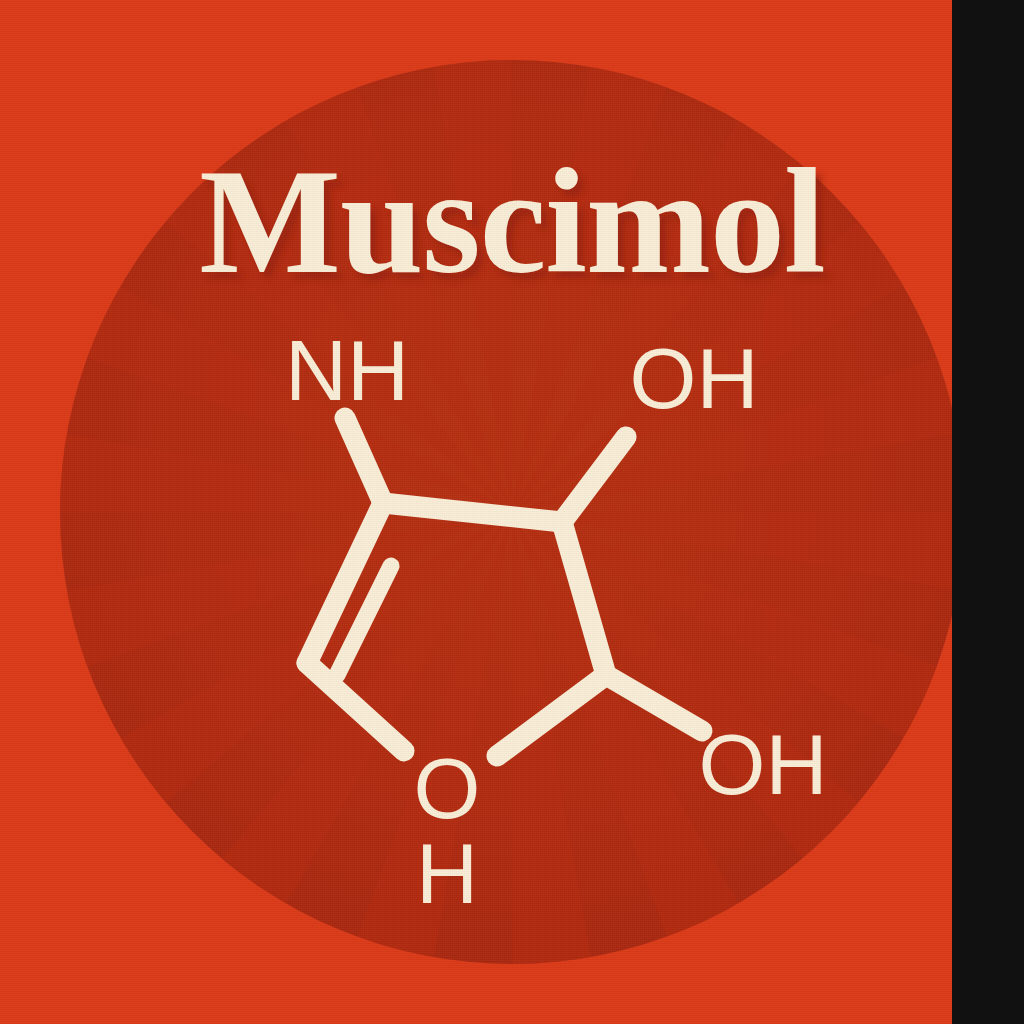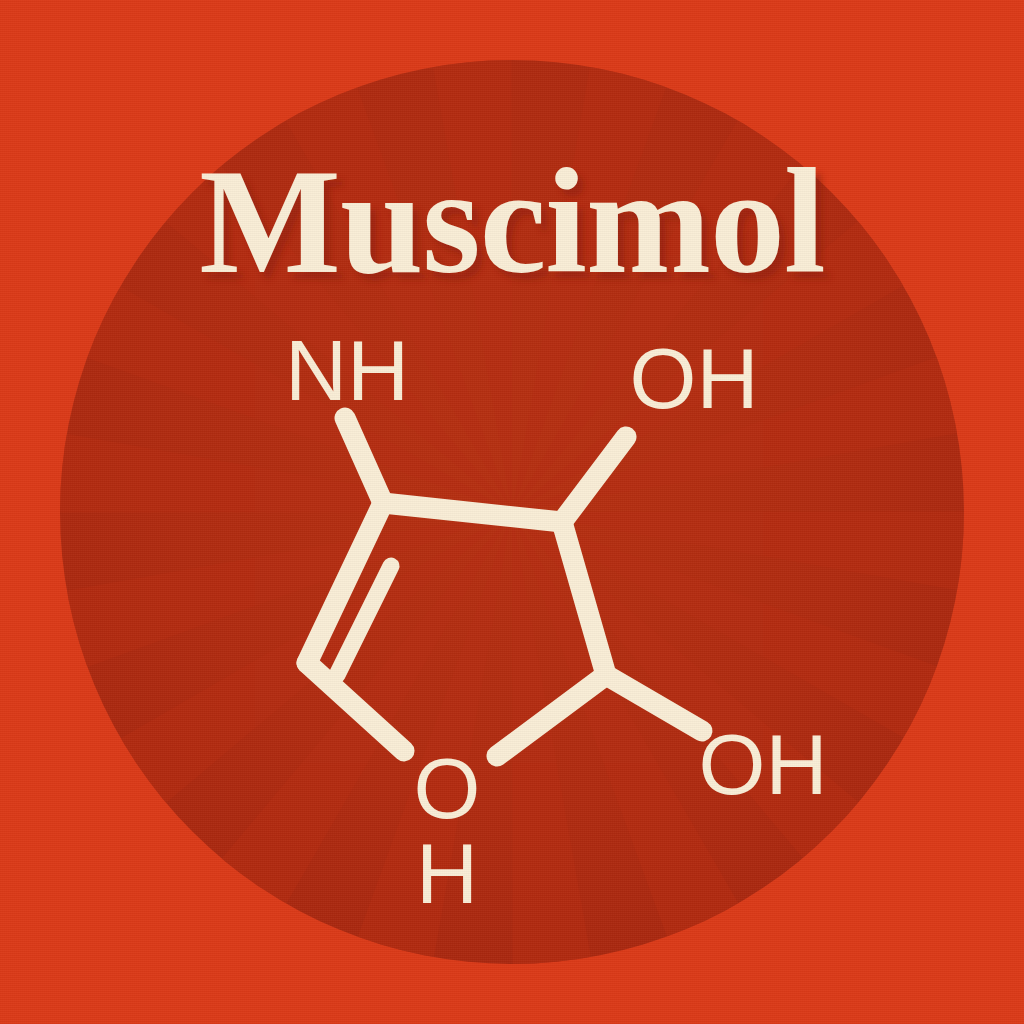--- a/index.html
+++ b/index.html
@@ -2,21 +2,21 @@
 <html><head>
 <meta charset="utf-8">
 <style>
   html, body {
     margin: 0;
     padding: 0;
     background: #111;
   }
   #stage {
     position: relative;
-    width: 1024px;
+    width: 952px;
     height: 1024px;
     overflow: hidden;
     background: #db3a18;
     font-family: "Liberation Sans", sans-serif;
   }
   #bg-svg, #art-svg {
     position: absolute;
     top: 0; left: 0;
     width: 1024px;
     height: 1024px;

